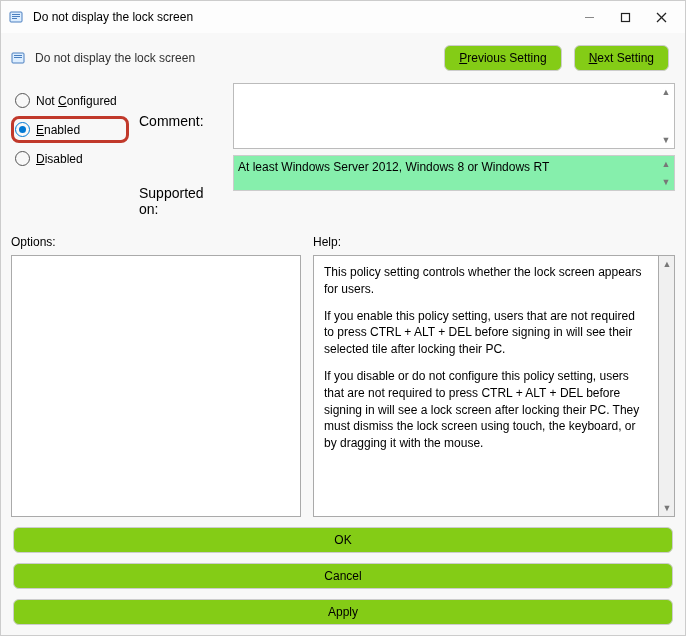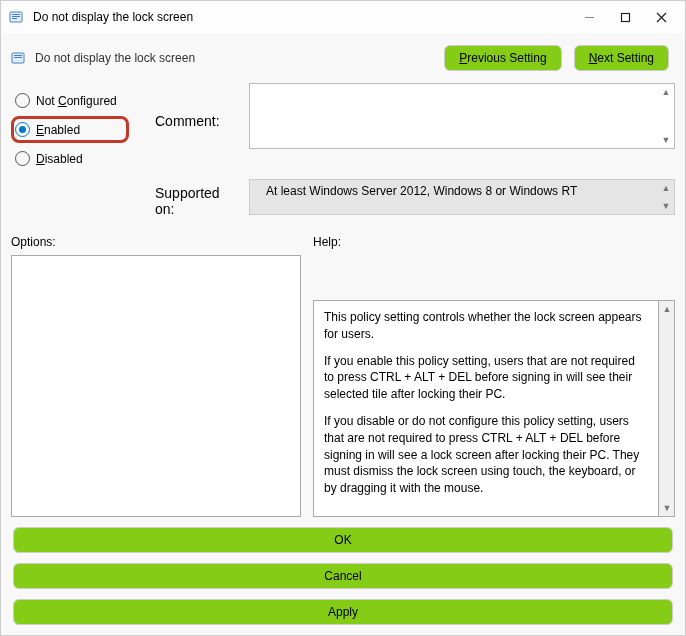--- a/index.html
+++ b/index.html
@@ -88,21 +88,21 @@
     }
     .main {
       display: flex;
       flex-direction: column;
       padding: 4px 10px 0 10px;
       flex: 1;
       min-height: 0;
     }
     .row-top {
       display: flex;
-      gap: 16px;
+      gap: 0;
     }
     .radios {
       width: 128px;
       padding-top: 4px;
     }
     .radio {
       display: flex;
       align-items: center;
       gap: 6px;
       padding: 6px 4px;
@@ -170,26 +170,25 @@
       align-items: center;
       justify-content: center;
       color: #777;
       font-size: 9px;
     }
     .scroll-arrow.up { top: 2px; }
     .scroll-arrow.down { bottom: 2px; }
     .supported-box {
       flex: 1;
       height: 36px;
-      background: #e5e5e5;
+      background: #86efac;
       border: 1px solid #ccc;
-      padding: 4px 16px;
+      padding: 4px 4px;
       position: relative;
       font-size: 12px;
-      margin-top: 24px;
     }
     .lower {
       display: flex;
       gap: 12px;
       margin-top: 18px;
       flex: 1;
       min-height: 0;
     }
     .lower-col {
       display: flex;
@@ -207,21 +206,20 @@
     }
     .options-box {
       flex: 1;
       background: #fff;
       border: 1px solid #aaa;
     }
     .help-wrap {
       flex: 1;
       display: flex;
       min-height: 0;
-      margin-top: 45px;
     }
     .help-box {
       flex: 1;
       background: #fff;
       border: 1px solid #aaa;
       padding: 8px 10px;
       font-size: 12px;
       line-height: 1.4;
       overflow: hidden;
     }

